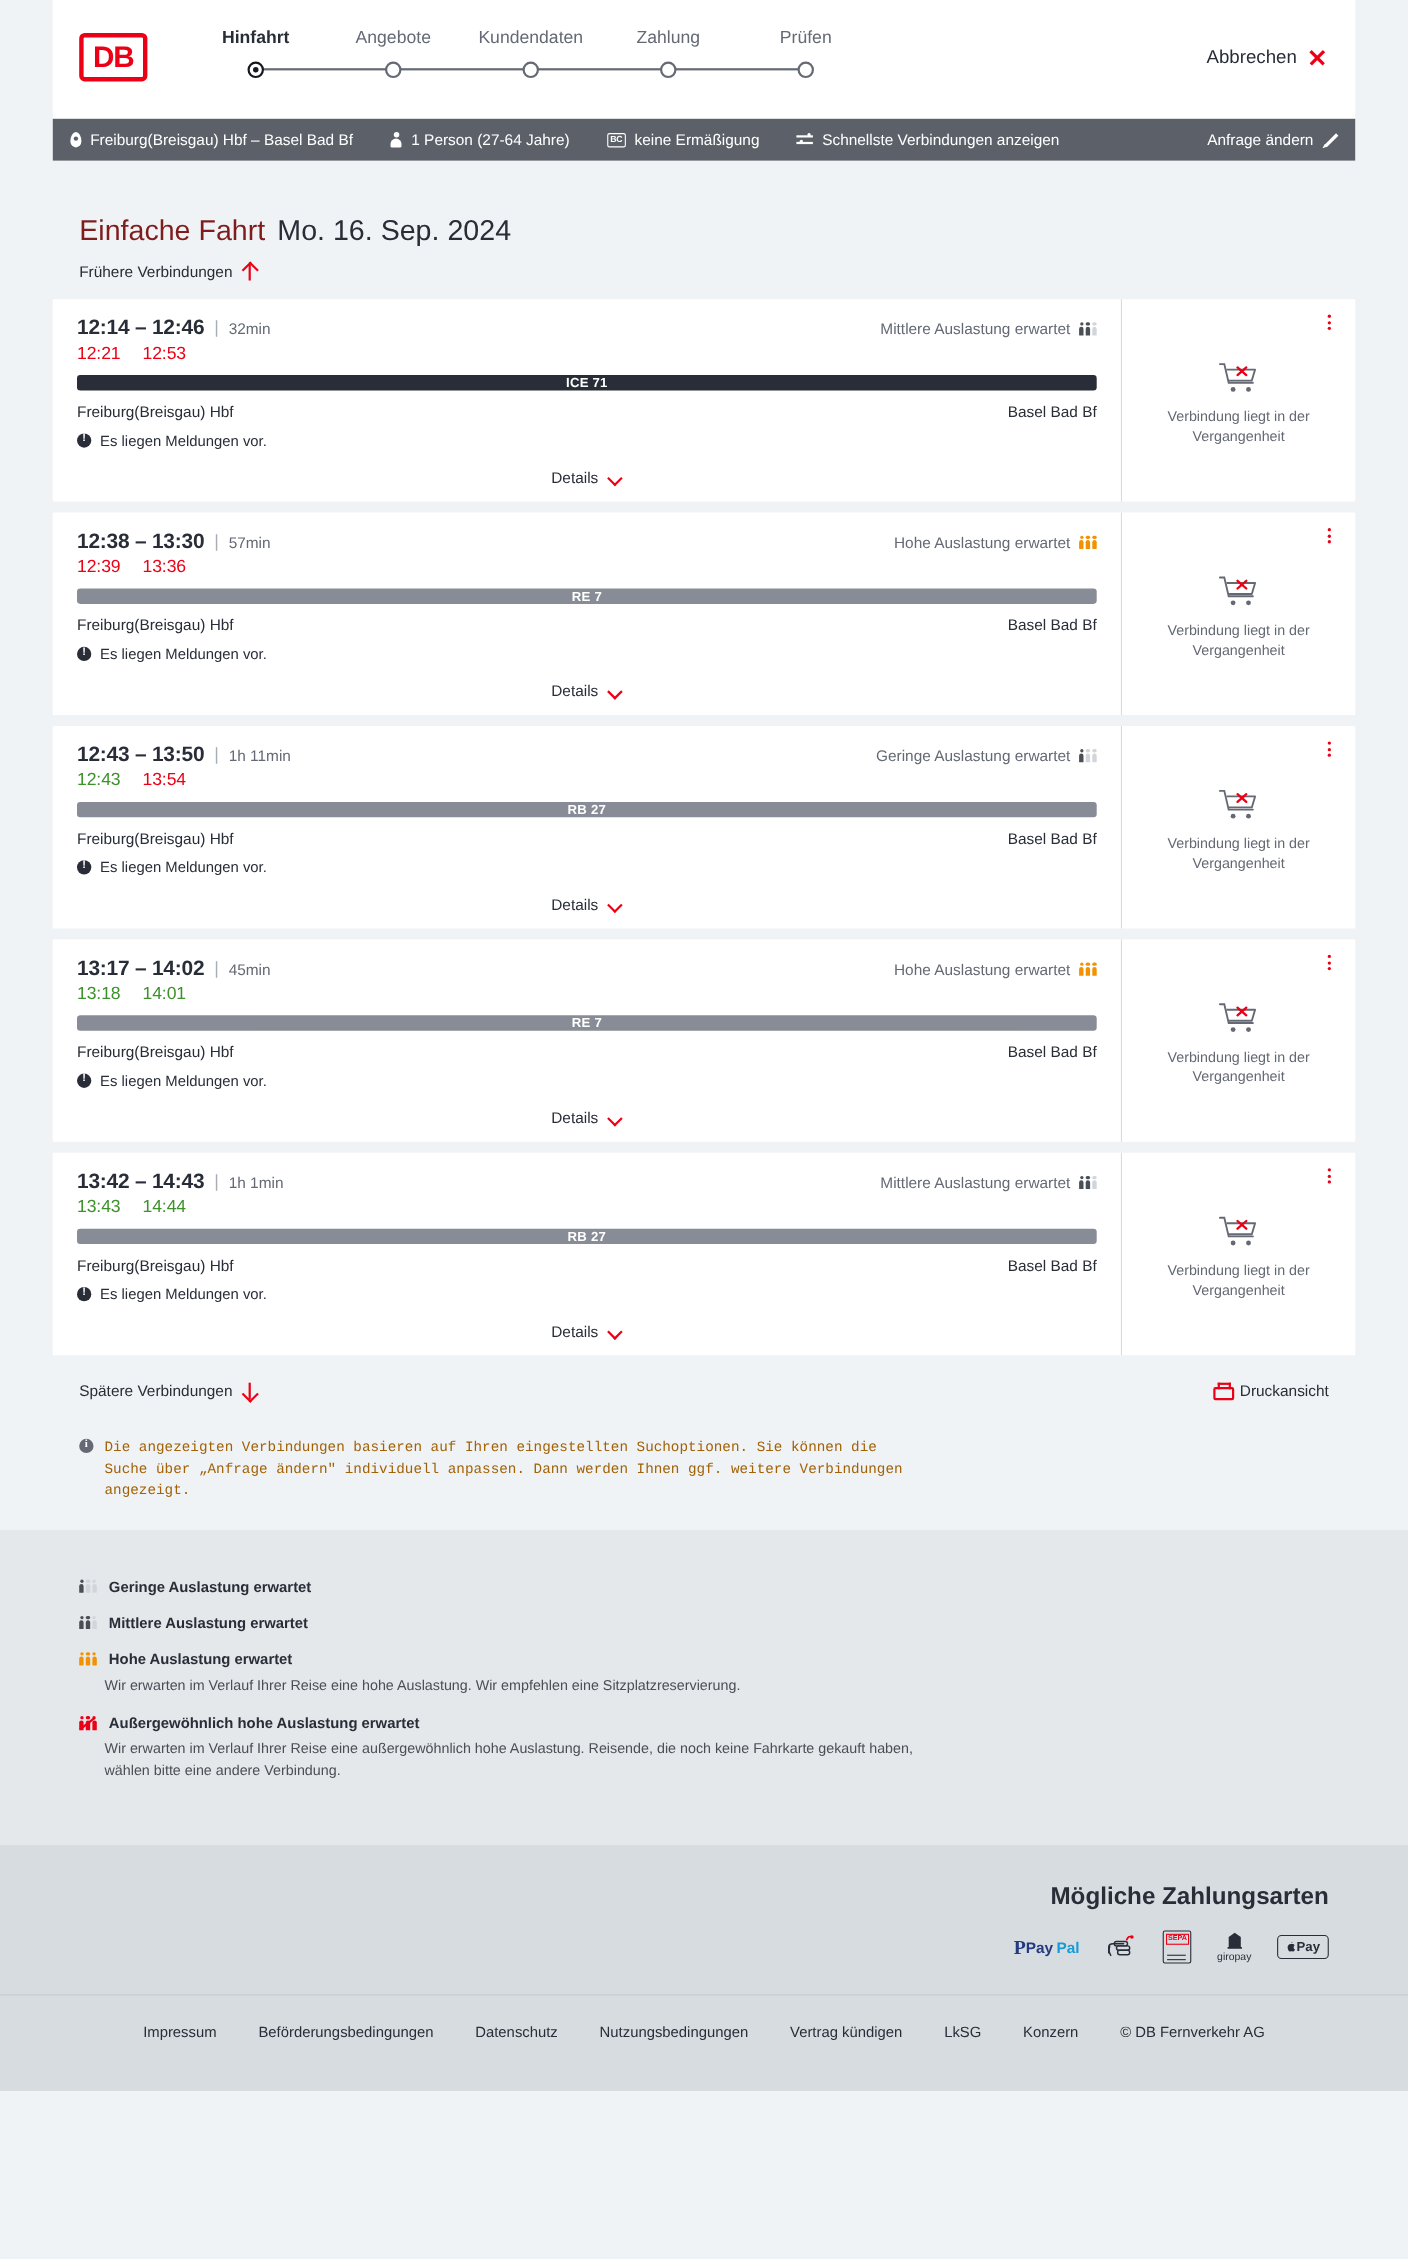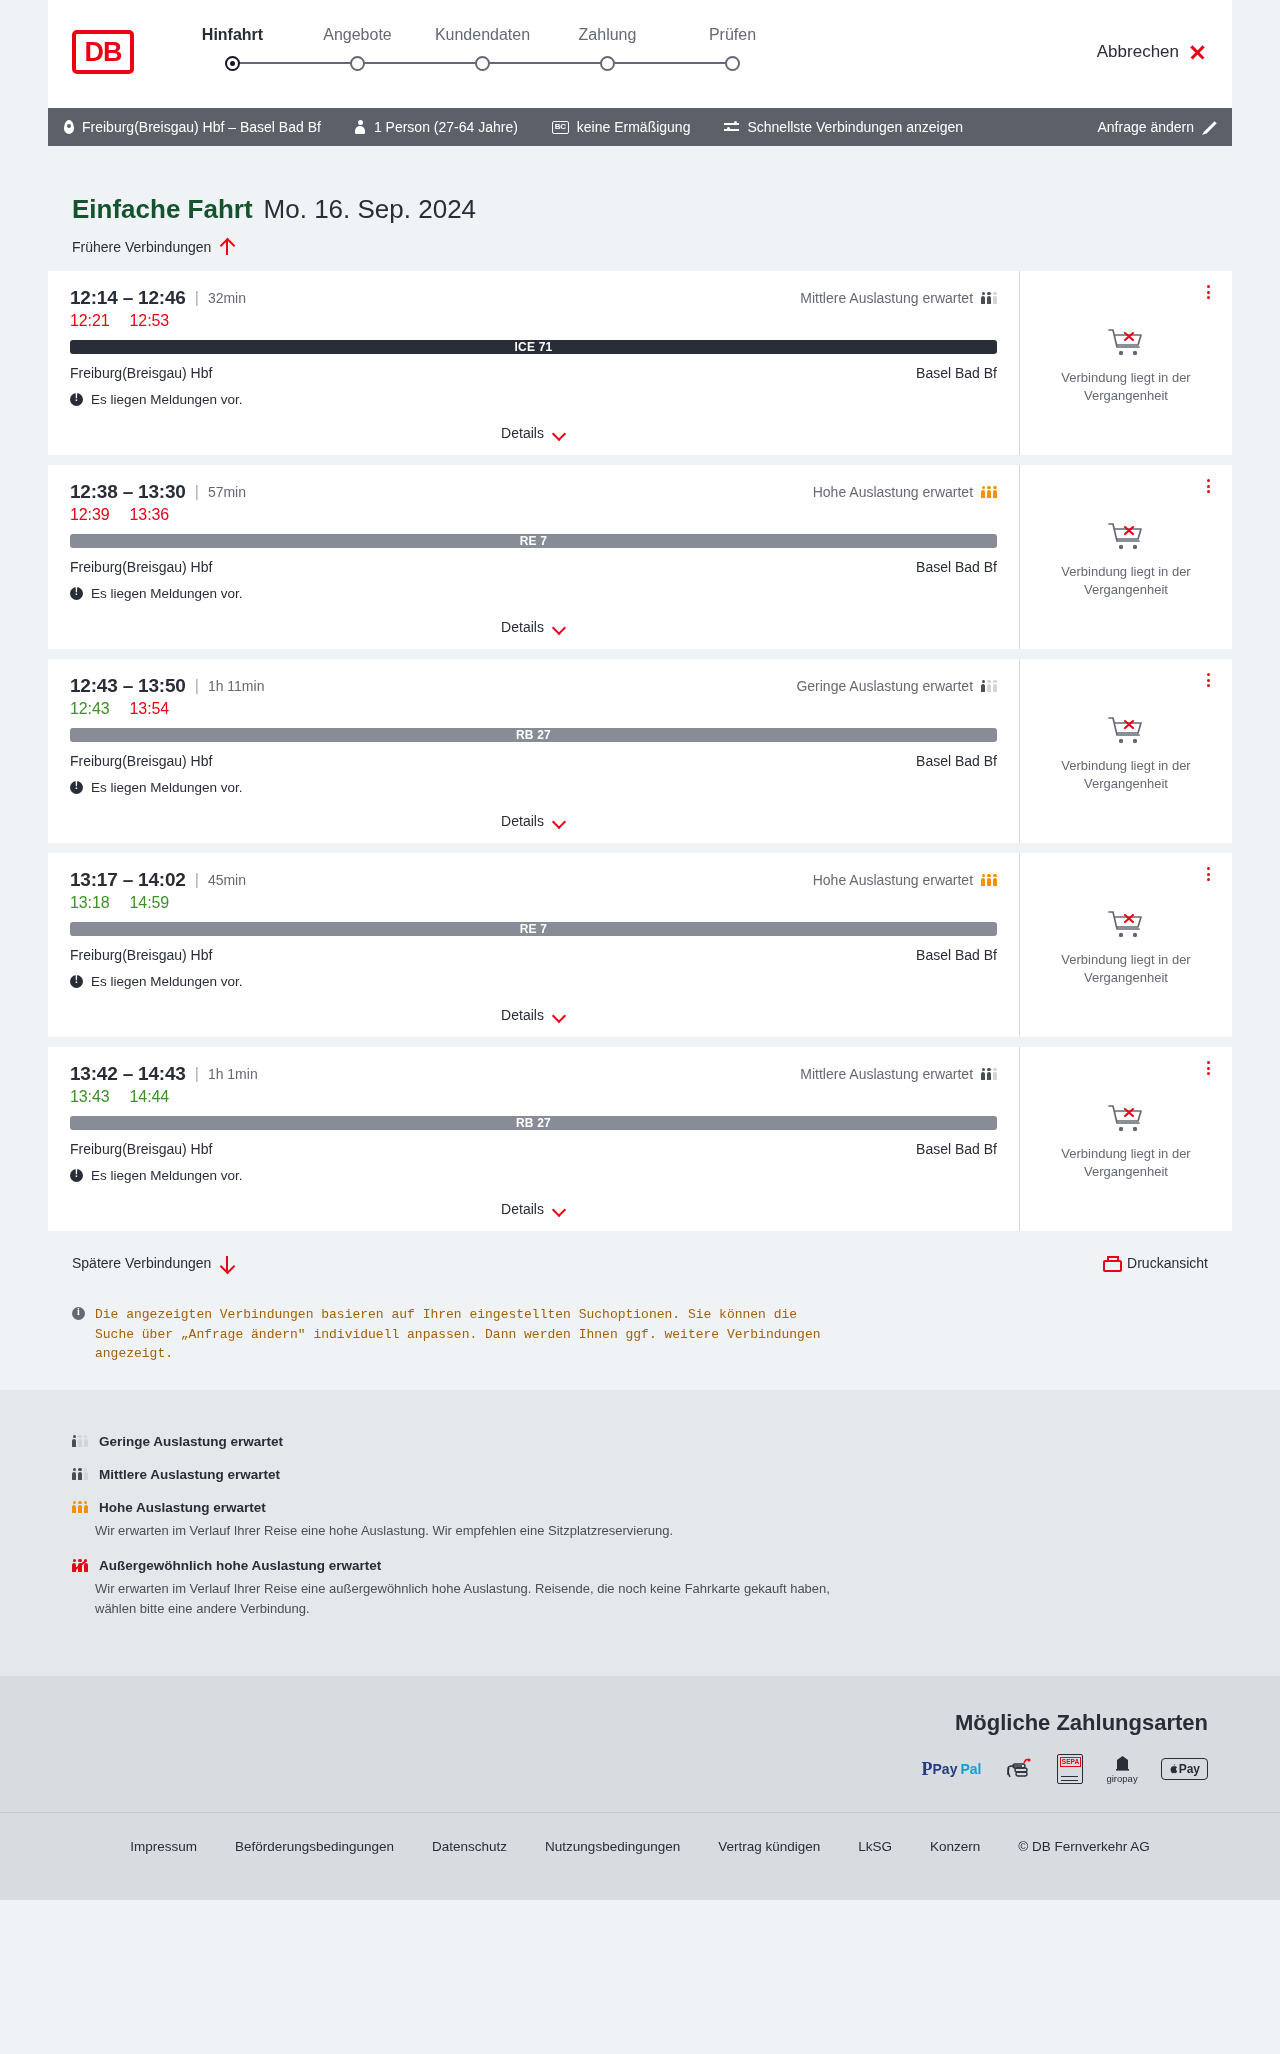--- a/index.html
+++ b/index.html
@@ -219,21 +219,21 @@
 
   
   .content { margin: 0 48px; background: #f0f3f5; padding-bottom: 26px; }
 
   .title-row {
     display: flex;
     align-items: baseline;
     gap: 11px;
     padding: 48px 24px 0 24px;
   }
-  .title-main { font-size: 26px; font-weight: bold; color: #14532d; }
+  .title-main { font-size: 26px; font-weight: normal; color: #7f1d1d; }
   .title-date { font-size: 26px; color: #282d37; }
 
   .earlier-link {
     display: inline-flex;
     align-items: center;
     gap: 9px;
     font-size: 14px;
     color: #282d37;
     padding: 14px 24px 0 24px;
     cursor: pointer;
@@ -902,21 +902,21 @@
           <span>Hohe Auslastung erwartet</span>
           <span class="occ high">
                   <i></i>
                   <i></i>
                   <i></i>
                 </span>
         </div>
       </div>
       <div class="times-actual">
         <span class="t-ok">13:18</span>
-        <span class="t-ok">14:59</span>
+        <span class="t-ok">14:01</span>
       </div>
       <div class="train-badge re">
         <span>RE 7</span>
       </div>
       <div class="stations">
         <span>Freiburg(Breisgau) Hbf</span>
         <span>Basel Bad Bf</span>
       </div>
       <div class="notice">
         <span class="ico-warn"></span>

